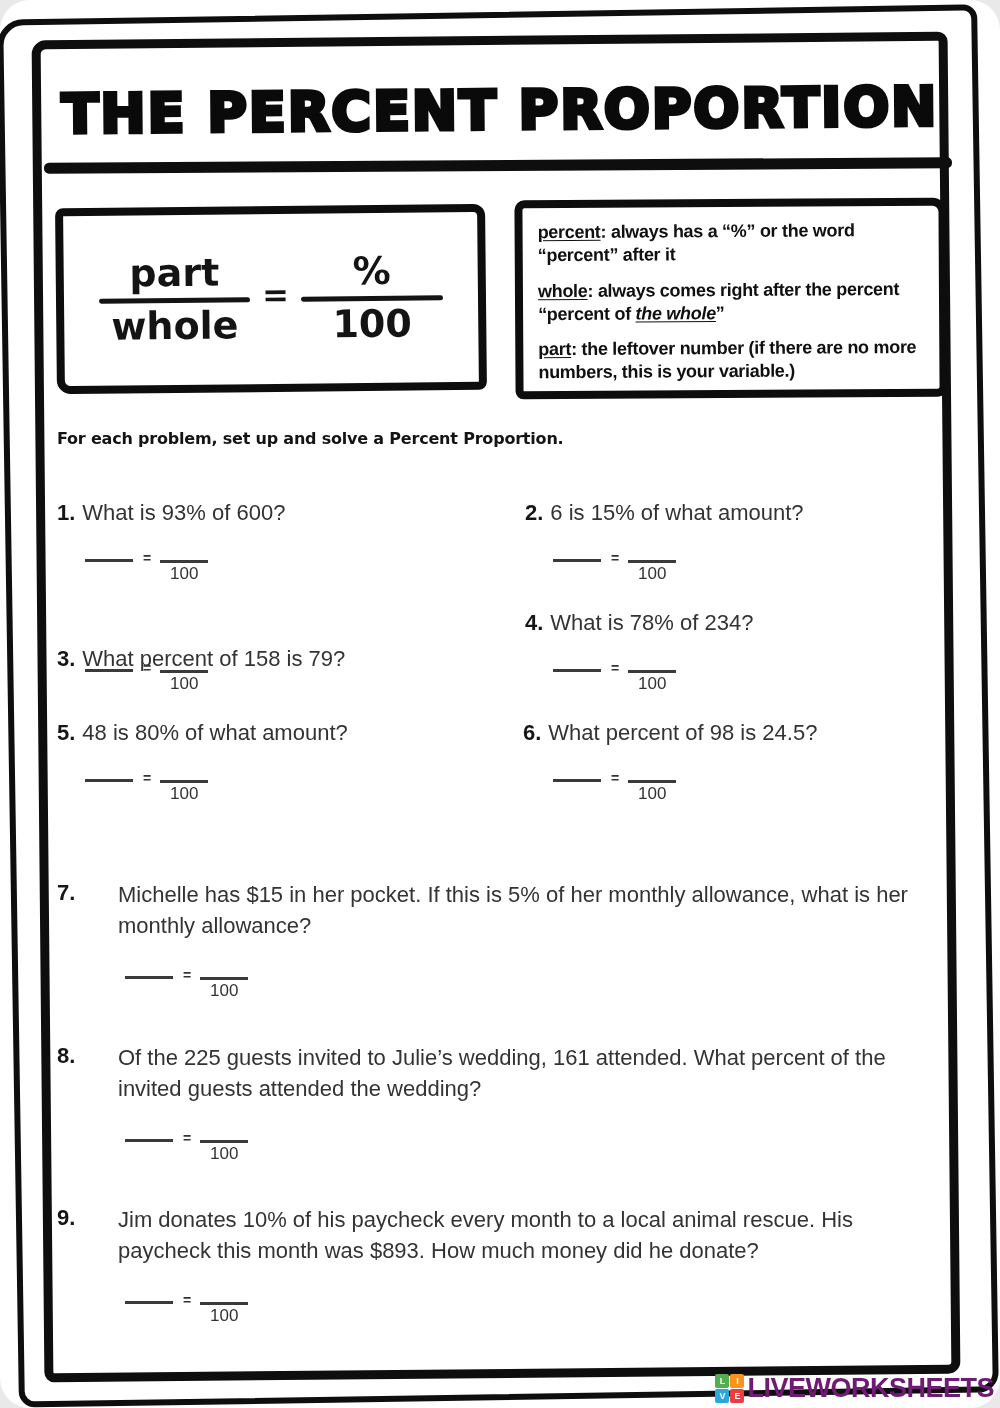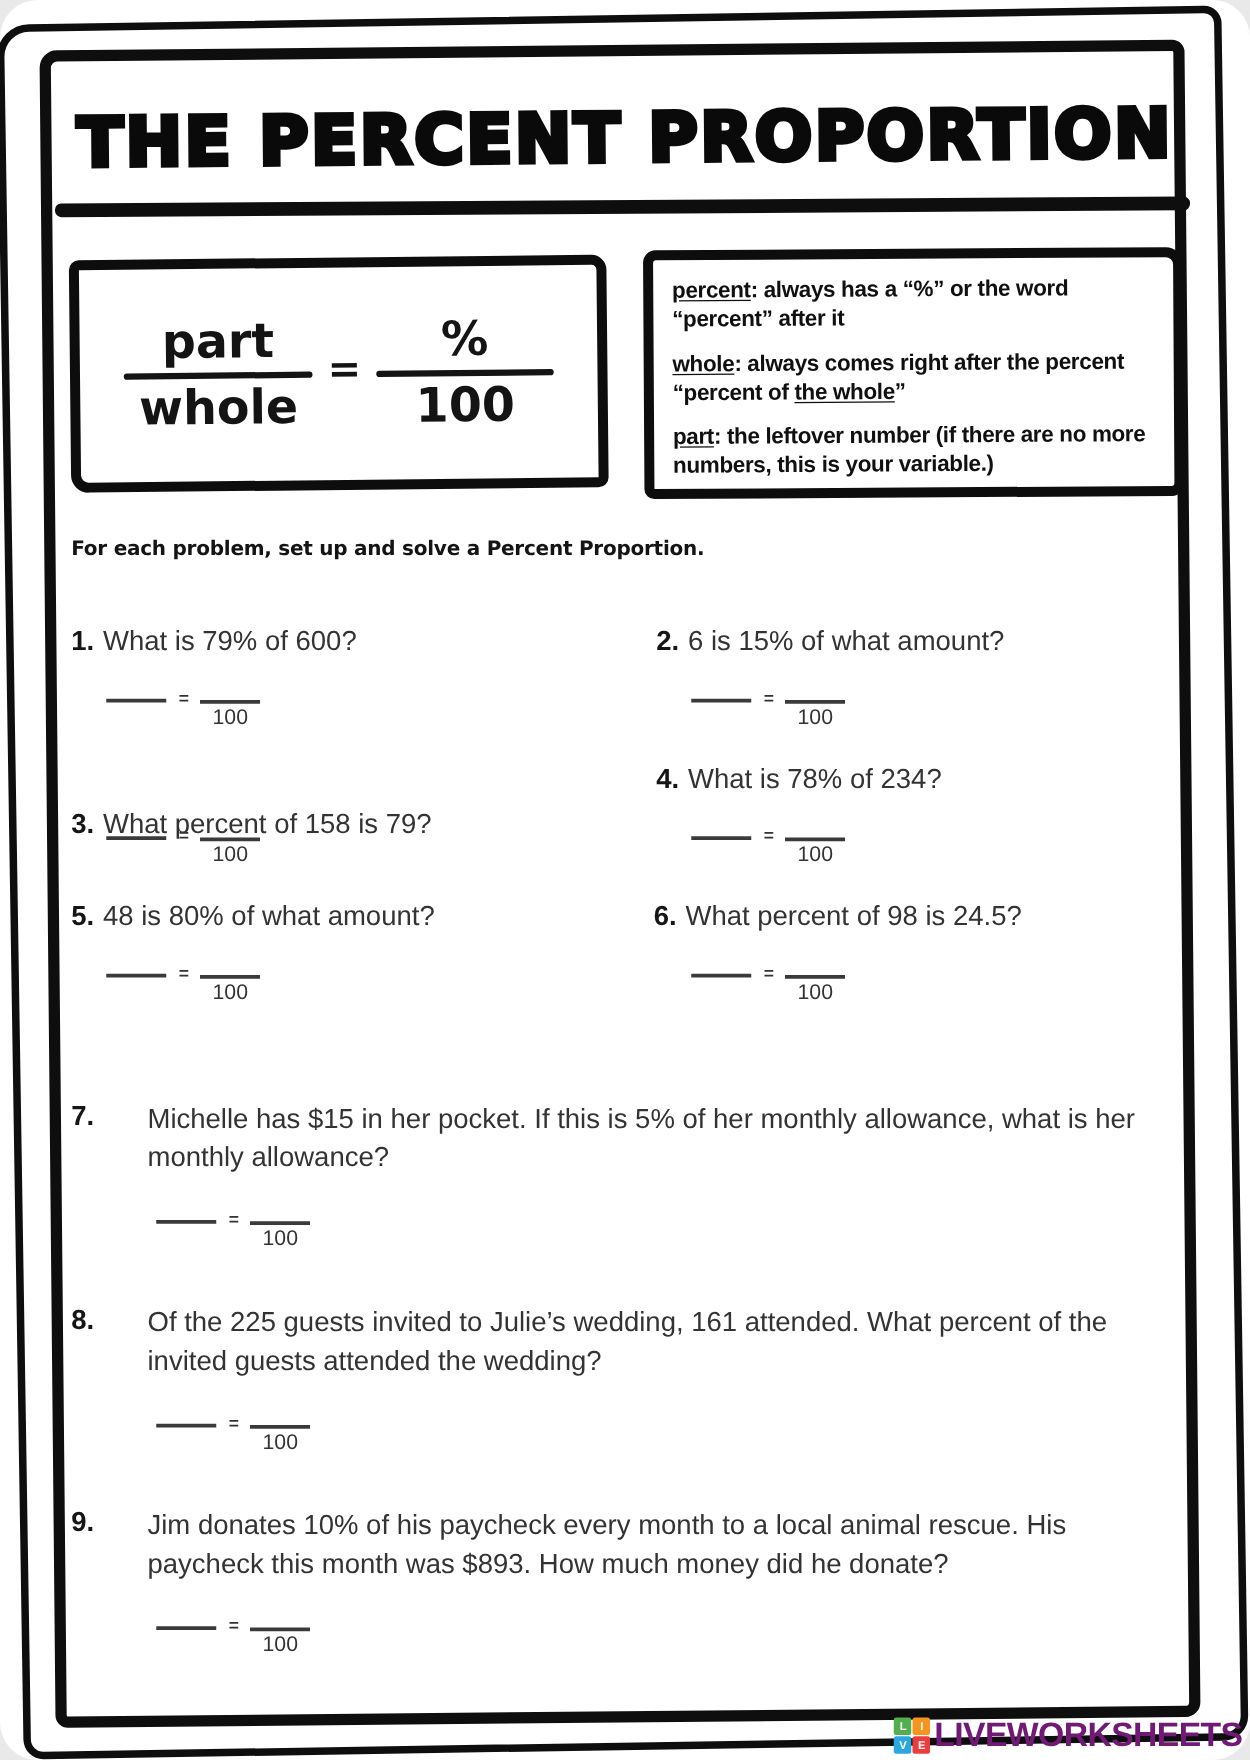--- a/index.html
+++ b/index.html
@@ -47,21 +47,21 @@
   
   .def-box {
     position:absolute; left:515px; top:199px; width:432px; height:199px;
     border:8px solid #0d0d0d; border-radius:10px 14px 10px 8px;
     transform:rotate(-0.35deg); padding:13px 15px;
     font-size:18px; font-weight:bold; line-height:1.27; color:#101010;
     letter-spacing:-0.3px;
   }
   .def-item { margin-bottom:13px; }
   .def-term { text-decoration:underline; text-underline-offset:2px; }
-  .def-emph { text-decoration:underline; text-underline-offset:2px;text-align:right; }
+  .def-emph { font-style:italic; text-decoration:underline; text-underline-offset:2px;text-align:right; }
   .instructions {
     position:absolute; left:57px; top:429px;
     font-family:"DejaVu Sans", sans-serif; font-weight:bold;
     font-size:16px; color:#141414; letter-spacing:-0.2px;
   }
   
   .ps { position:absolute; font-size:22px; color:#333; white-space:nowrap; }
   .ps .num, .pw .num { font-weight:bold; color:#161616; }
   .ps .num { margin-right:7px; }
   .pw { position:absolute; left:57px; display:flex; align-items:flex-start; }
@@ -122,21 +122,21 @@
       <span class="def-term">whole</span><span>: always comes right after the percent “percent of </span><span class="def-emph">the whole</span><span>”</span>
     </div>
     <div class="def-item">
       <span class="def-term">part</span><span>: the leftover number (if there are no more numbers, this is your variable.)</span>
     </div>
   </div>
 
   <div class="instructions">For each problem, set up and solve a Percent Proportion.</div>
 
   <div class="ps" style="left:57px;top:500px">
-    <span class="num">1.</span><span>What is 79% of 600?</span>
+    <span class="num">1.</span><span>What is 93% of 600?</span>
   </div>
   <div class="ps" style="left:525px;top:500px">
     <span class="num">2.</span><span>6 is 15% of what amount?</span>
   </div>
   <div class="ps" style="left:57px;top:646px">
     <span class="num">3.</span><span>What percent of 158 is 79?</span>
   </div>
   <div class="ps" style="left:525px;top:610px">
     <span class="num">4.</span><span>What is 78% of 234?</span>
   </div>

